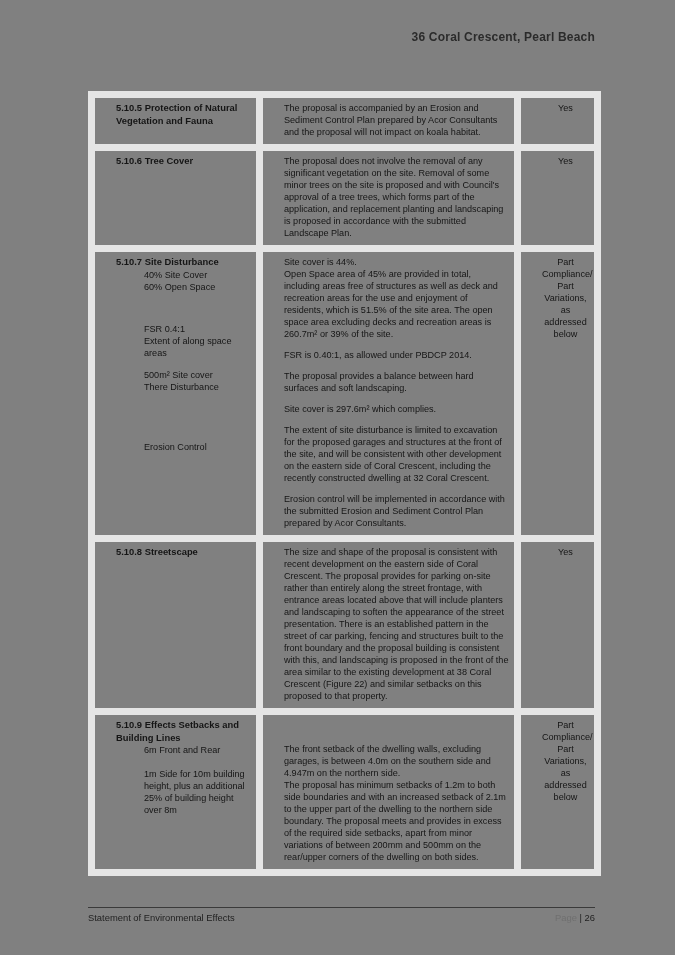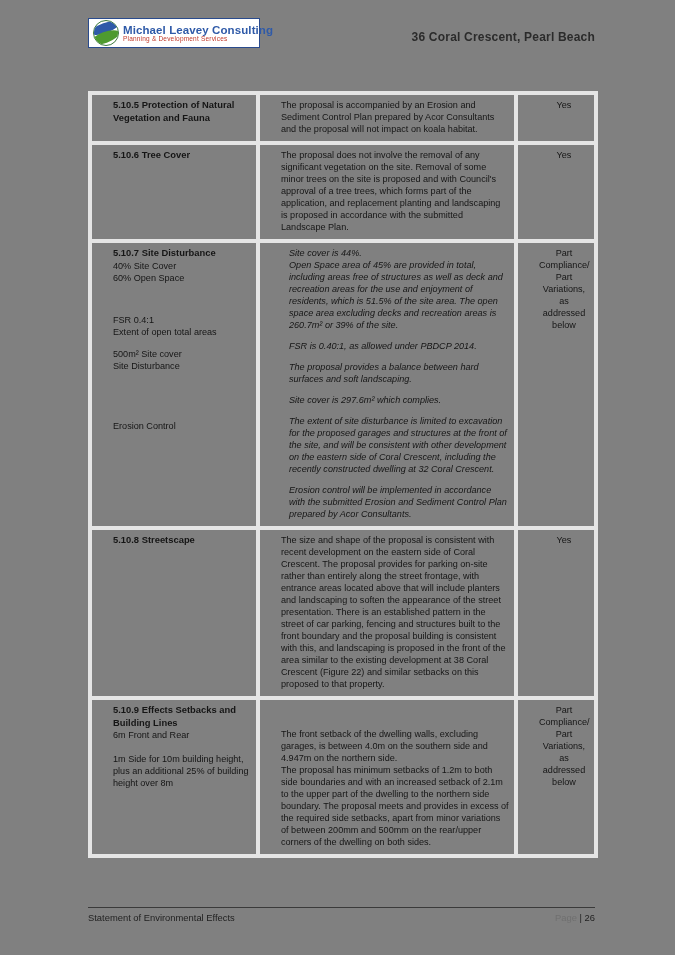--- a/index.html
+++ b/index.html
@@ -110,51 +110,52 @@
     top: 91px;
     left: 88px;
     width: 506px;
   }
   table.sections {
     border-collapse: collapse;
     width: 100%;
     table-layout: fixed;
   }
   table.sections td {
-    border: 4px solid #e5e5e5;
+    border: 7px solid #e5e5e5;
     vertical-align: top;
     padding: 4px 5px 6px 21px;
     font-size: 9.1px;
     line-height: 1.32;
     color: #151515;
   }
   col.c1 { width: 168px; }
   col.c2 { width: 258px; }
   col.c3 { width: 80px; }
 
   .cell-title {
     font-weight: bold;
     font-size: 9.4px;
     line-height: 1.35;
   }
   .cell-sub {
     font-weight: normal;
     font-size: 9.1px;
+    margin-left: 28px;
   }
   .spacer-lg { height: 30px; }
   .spacer-md { height: 18px; }
   .spacer-sm { height: 10px; }
   .col3 {
     text-align: center;
     font-size: 9.1px;
     line-height: 1.35;
   }
   .col3-yes { padding-top: 2px; }
   .col3-part { padding-top: 2px; }
-  p.tp { margin: 0 0 0 8px; font-style: italic; }
+  p.tp { margin: 0 0 0 0; }
   p.tp + p.tp { margin-top: 9px; }
 
   
   .footer {
     position: absolute;
     left: 88px;
     right: 80px;
     bottom: 24px;
     height: 20px;
     border-top: 1px solid #3a3a3a;
@@ -177,30 +178,20 @@
   .footer-right .pg-label {
     color: #6f6f6f;
   }
 </style>
 </head>
 <body>
 
 <div class="page">
 
   <div class="header">
-    <div class="logo-box">
-      <span class="logo-mark">
-        <span class="swoosh-blue"></span>
-        <span class="swoosh-green"></span>
-      </span>
-      <span class="logo-text">
-        <span class="logo-title">Michael Leavey Consulting</span>
-        <span class="logo-sub">Planning &amp; Development Services</span>
-      </span>
-    </div>
     <div class="header-address">36 Coral Crescent, Pearl Beach</div>
   </div>
 
   <div class="table-wrap">
     <table class="sections">
       <colgroup>
         <col class="c1">
           <col class="c2">
           <col class="c3">
       </colgroup>
@@ -222,24 +213,24 @@
           <td class="col3 col3-yes">Yes</td>
         </tr>
 
         <tr>
           <td>
             <div class="cell-title">5.10.7 Site Disturbance</div>
             <div class="cell-sub" style="white-space:pre-line">40% Site Cover
 60% Open Space</div>
             <div class="spacer-lg"></div>
             <div class="cell-sub">FSR 0.4:1</div>
-            <div class="cell-sub">Extent of open total areas</div>
+            <div class="cell-sub">Extent of along space areas</div>
             <div class="spacer-sm"></div>
             <div class="cell-sub">500m² Site cover</div>
-            <div class="cell-sub">Site Disturbance</div>
+            <div class="cell-sub">There Disturbance</div>
             <div class="spacer-lg"></div>
             <div class="spacer-md"></div>
             <div class="cell-sub">Erosion Control</div>
           </td>
           <td>
             <p class="tp" style="white-space:pre-line">Site cover is 44%.
 Open Space area of 45% are provided in total, including areas free of structures as well as deck and recreation areas for the use and enjoyment of residents, which is 51.5% of the site area. The open space area excluding decks and recreation areas is 260.7m² or 39% of the site.</p>
             <p class="tp">FSR is 0.40:1, as allowed under PBDCP 2014.</p>
             <p class="tp">The proposal provides a balance between hard surfaces and soft landscaping.</p>
             <p class="tp">Site cover is 297.6m² which complies.</p>

